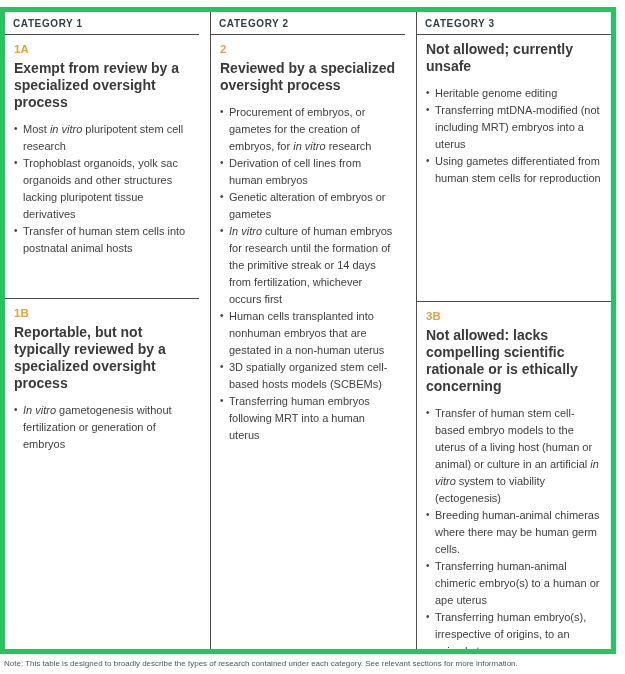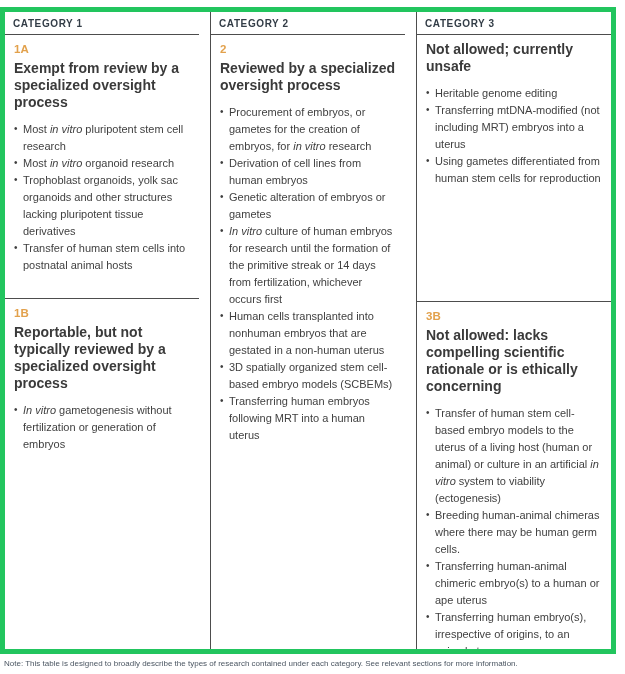--- a/index.html
+++ b/index.html
@@ -68,21 +68,20 @@
 <div class="page">
   <div class="tbl">
 
     <div class="col">
       <div class="hdr">CATEGORY 1</div>
       <div class="sec split-a1">
         <div class="code">1A</div>
         <div class="title">Exempt from review by a specialized oversight process</div>
         <ul class="bullets">
             <li>Most <i>in vitro</i> pluripotent stem cell research</li>
-            <li>Most <i>in vitro</i> organoid research</li>
             <li>Trophoblast organoids, yolk sac organoids and other structures lacking pluripotent tissue derivatives</li>
             <li>Transfer of human stem cells into postnatal animal hosts</li>
           </ul>
       </div>
       <div class="sec grow">
         <div class="code">1B</div>
         <div class="title">Reportable, but not typically reviewed by a specialized oversight process</div>
         <ul class="bullets">
             <li><i>In vitro</i> gametogenesis without fertilization or generation of embryos</li>
           </ul>
@@ -93,21 +92,21 @@
       <div class="hdr">CATEGORY 2</div>
       <div class="sec grow">
         <div class="code">2</div>
         <div class="title">Reviewed by a specialized oversight process</div>
         <ul class="bullets">
             <li>Procurement of embryos, or gametes for the creation of embryos, for <i>in vitro</i> research</li>
             <li>Derivation of cell lines from human embryos</li>
             <li>Genetic alteration of embryos or gametes</li>
             <li><i>In vitro</i> culture of human embryos for research until the formation of the primitive streak or 14 days from fertilization, whichever occurs first</li>
             <li>Human cells transplanted into nonhuman embryos that are gestated in a non-human uterus</li>
-            <li>3D spatially organized stem cell-based embryo models (SCBEMs)</li>
+            <li>3D spatially organized stem cell-based hosts models (SCBEMs)</li>
             <li>Transferring human embryos following MRT into a human uterus</li>
           </ul>
       </div>
     </div>
 
     <div class="col">
       <div class="hdr">CATEGORY 3</div>
       <div class="sec split-a3">
         <div class="title">Not allowed; currently unsafe</div>
         <ul class="bullets">

